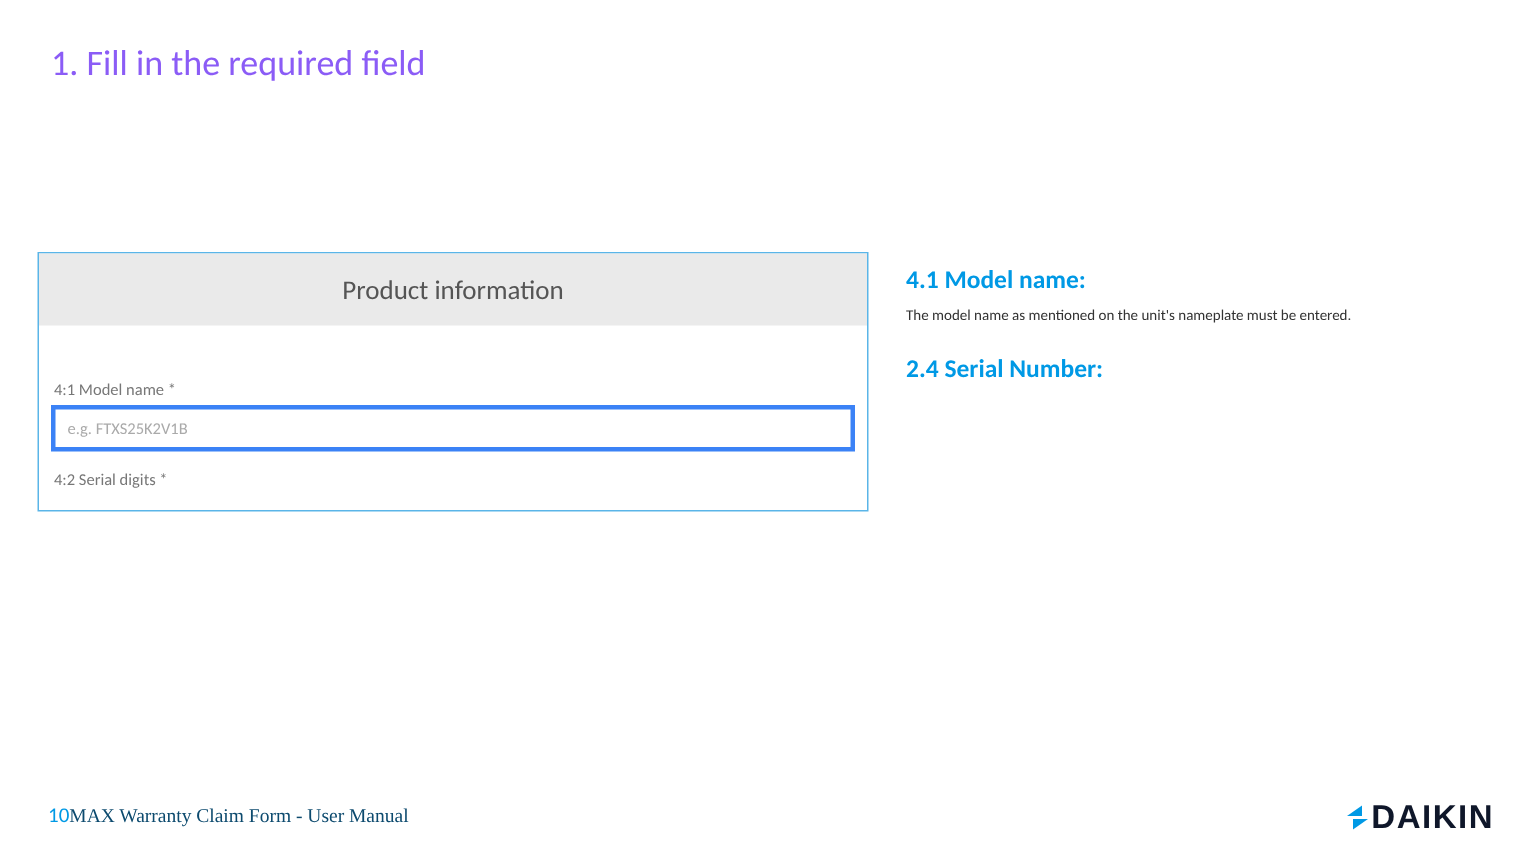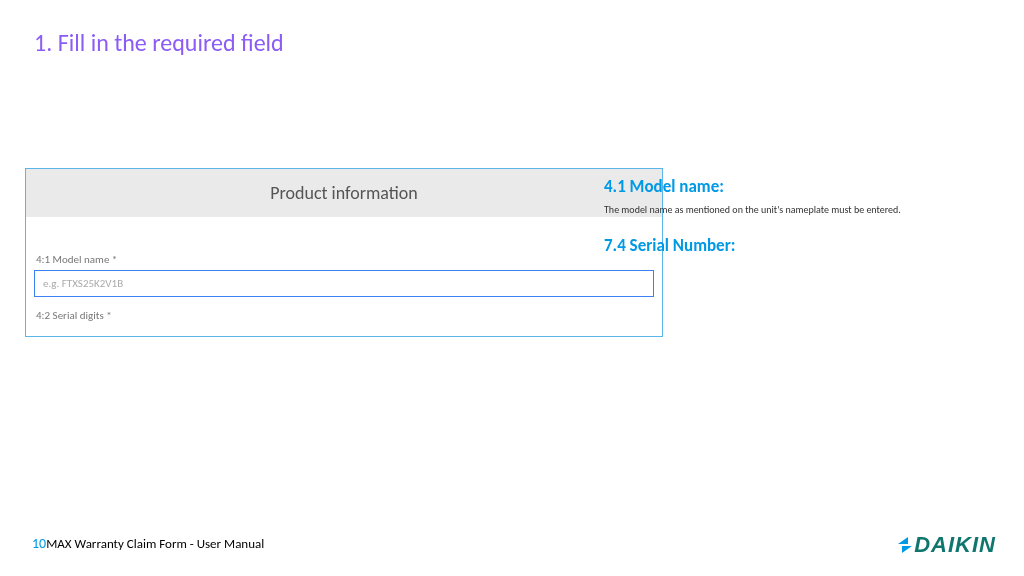--- a/index.html
+++ b/index.html
@@ -16,21 +16,21 @@
       top: 28px;
       left: 34px;
       font-size: 24px;
       color: #8b5cf6;
       font-weight: 400;
     }
     .form-panel {
       position: absolute;
       top: 168px;
       left: 25px;
-      width: 638px;
+      width: 554px;
       border: 1px solid #5ab5e8;
       background: #fff;
     }
     .panel-header {
       background: #eaeaea;
       text-align: center;
       padding: 13px 0;
       font-size: 18px;
       color: #555;
       font-weight: 400;
@@ -38,21 +38,21 @@
     .field-group {
       padding: 24px 8px 10px 8px;
     }
     .field-label {
       font-size: 11px;
       color: #777;
       margin: 12px 0 4px 2px;
     }
     .field-input {
       width: 100%;
-      border: 1px solid #3b82f6;
+      border: 3px solid #3b82f6;
       padding: 6px 8px;
       font-size: 11px;
       color: #333;
       font-family: inherit;
     }
     .field-input::placeholder {
       color: #aaa;
     }
     .right-col {
       position: absolute;
@@ -80,22 +80,23 @@
       left: 32px;
       display: flex;
       align-items: center;
     }
     .page-num {
       color: #0099e5;
       font-size: 14px;
       font-weight: 400;
     }
     .doc-title {
-      color: #000000;
+      color: #0c4a6e;
       font-size: 13px;
+      font-family: Liberation Serif, serif;
     }
     .logo {
       position: absolute;
       bottom: 18px;
       right: 28px;
       display: flex;
       align-items: center;
       gap: 6px;
     }
     .logo-mark {
@@ -108,24 +109,23 @@
       border-left: 10px solid transparent;
       border-bottom: 7px solid #0099e5;
     }
     .logo-tri2 {
       width: 0; height: 0;
       border-left: 10px solid transparent;
       border-bottom: 7px solid #0099e5;
       transform: rotate(180deg) translateX(-4px);
     }
     .logo-text {
-      color: #0f766e;
+      color: #0f172a;
       font-size: 22px;
       font-weight: 800;
-      font-style: italic;
       letter-spacing: 1px;
       font-family: Arial, sans-serif;
     }
   </style>
 </head>
 <body>
 
 <h1 class="page-title">1. Fill in the required field</h1>
 
 <div class="form-panel">
@@ -136,21 +136,21 @@
     <div class="field-label">4:2 Serial digits *</div>
   </div>
 </div>
 
 <div class="right-col">
   <div class="sec-block">
     <div class="sec-heading">4.1 Model name:</div>
     <p class="sec-para">The model name as mentioned on the unit's nameplate must be entered.</p>
   </div>
   <div class="sec-block">
-    <div class="sec-heading">7.4 Serial Number:</div>
+    <div class="sec-heading">2.4 Serial Number:</div>
   </div>
 </div>
 
 <div class="footer">
   <span class="page-num">10</span>
   <span class="doc-title">MAX Warranty Claim Form - User Manual</span>
 </div>
 
 <div class="logo">
   <div class="logo-mark">

